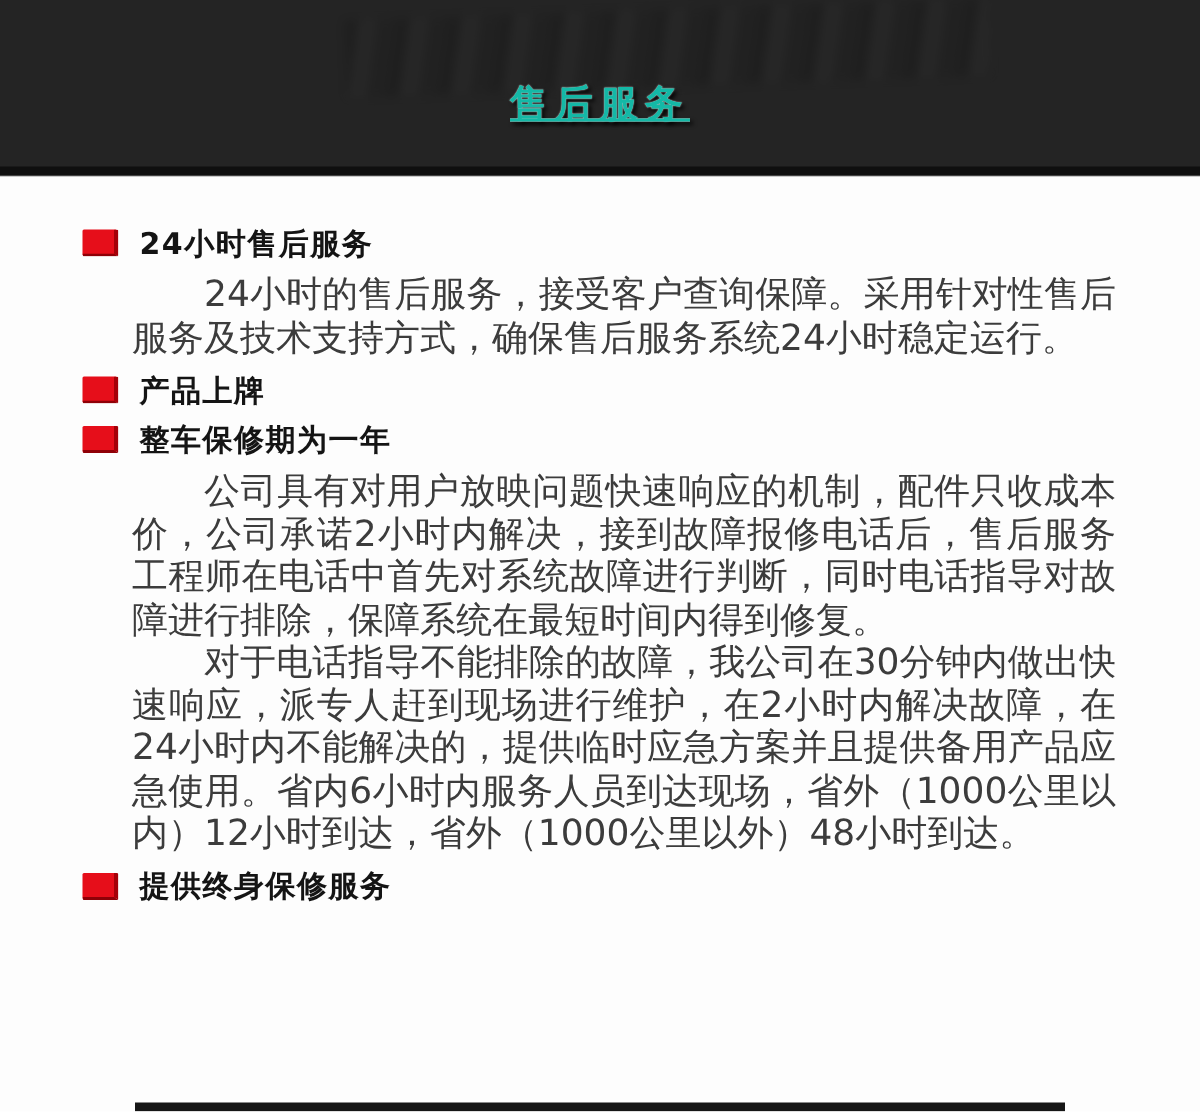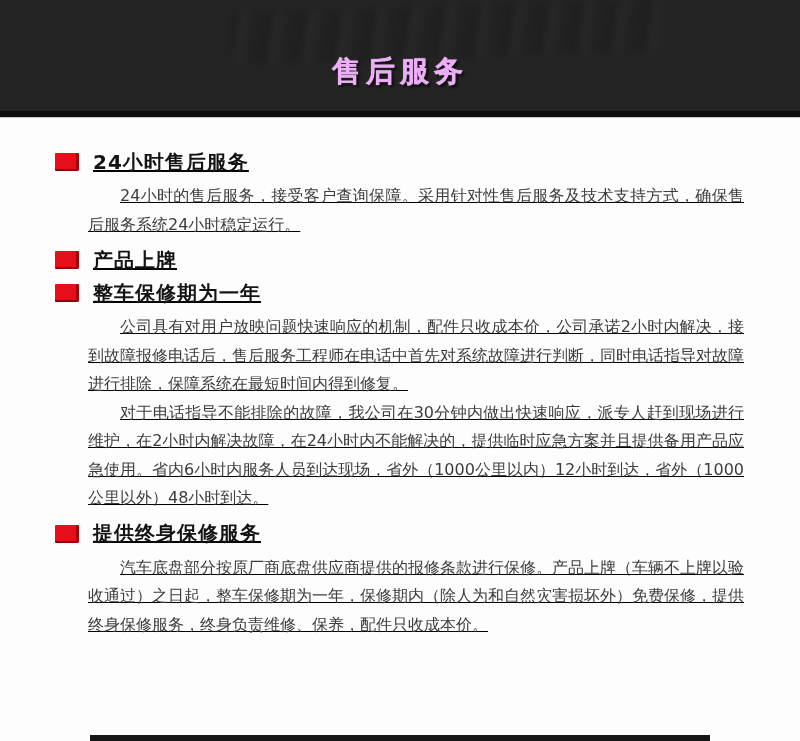--- a/index.html
+++ b/index.html
@@ -37,31 +37,31 @@
     );
     opacity: 0.35;
     filter: blur(3px);
     transform: rotate(-2deg);
   }
   .header h1 {
     position: absolute;
     left: 0; right: 0; top: 52px;
     margin: 0;
     text-align: center;
-    color: #f0abfc;
-    font-size: 29px;
+    color: #14b8a6;
+    font-size: 25px;
     font-weight: bold;
     letter-spacing: 5px;
     text-shadow: 0 0 1px #ffffff, 2px 2px 3px rgba(0,0,0,0.9);
+    text-decoration: underline;
   }
 
   
   .content {
     padding: 24px 56px 0 88px;
-    text-decoration: underline;
   }
   .sec-head {
     display: flex;
     align-items: center;
     height: 24px;
     margin: 9px 0 8px -33px;
   }
   .bullet {
     width: 24px; height: 18px;
     margin-right: 14px;
@@ -74,21 +74,21 @@
   .sec-head h2 {
     margin: 0;
     font-size: 20px;
     font-weight: bold;
     color: #141414;
     letter-spacing: 1px;
     white-space: nowrap;
   }
   .content p {
     margin: 0;
-    font-size: 16px;
+    font-size: 24px;
     line-height: 28.5px;
     color: #3c3c3c;
     text-align: justify;
     text-indent: 2em;
   }
 
   
   .bottom-bar {
     position: absolute;
     left: 90px; bottom: 0;
@@ -130,20 +130,19 @@
       </div>
       <p>公司具有对用户放映问题快速响应的机制，配件只收成本价，公司承诺2小时内解决，接到故障报修电话后，售后服务工程师在电话中首先对系统故障进行判断，同时电话指导对故障进行排除，保障系统在最短时间内得到修复。</p>
       <p>对于电话指导不能排除的故障，我公司在30分钟内做出快速响应，派专人赶到现场进行维护，在2小时内解决故障，在24小时内不能解决的，提供临时应急方案并且提供备用产品应急使用。省内6小时内服务人员到达现场，省外（1000公里以内）12小时到达，省外（1000公里以外）48小时到达。</p>
     </div>
 
     <div class="section">
       <div class="sec-head">
         <span class="bullet"></span>
         <h2>提供终身保修服务</h2>
       </div>
-      <p>汽车底盘部分按原厂商底盘供应商提供的报修条款进行保修。产品上牌（车辆不上牌以验收通过）之日起，整车保修期为一年，保修期内（除人为和自然灾害损坏外）免费保修，提供终身保修服务，终身负责维修、保养，配件只收成本价。</p>
     </div>
 
   </div>
 
   <div class="bottom-bar"></div>
 
 </div>
 
 </body></html>

